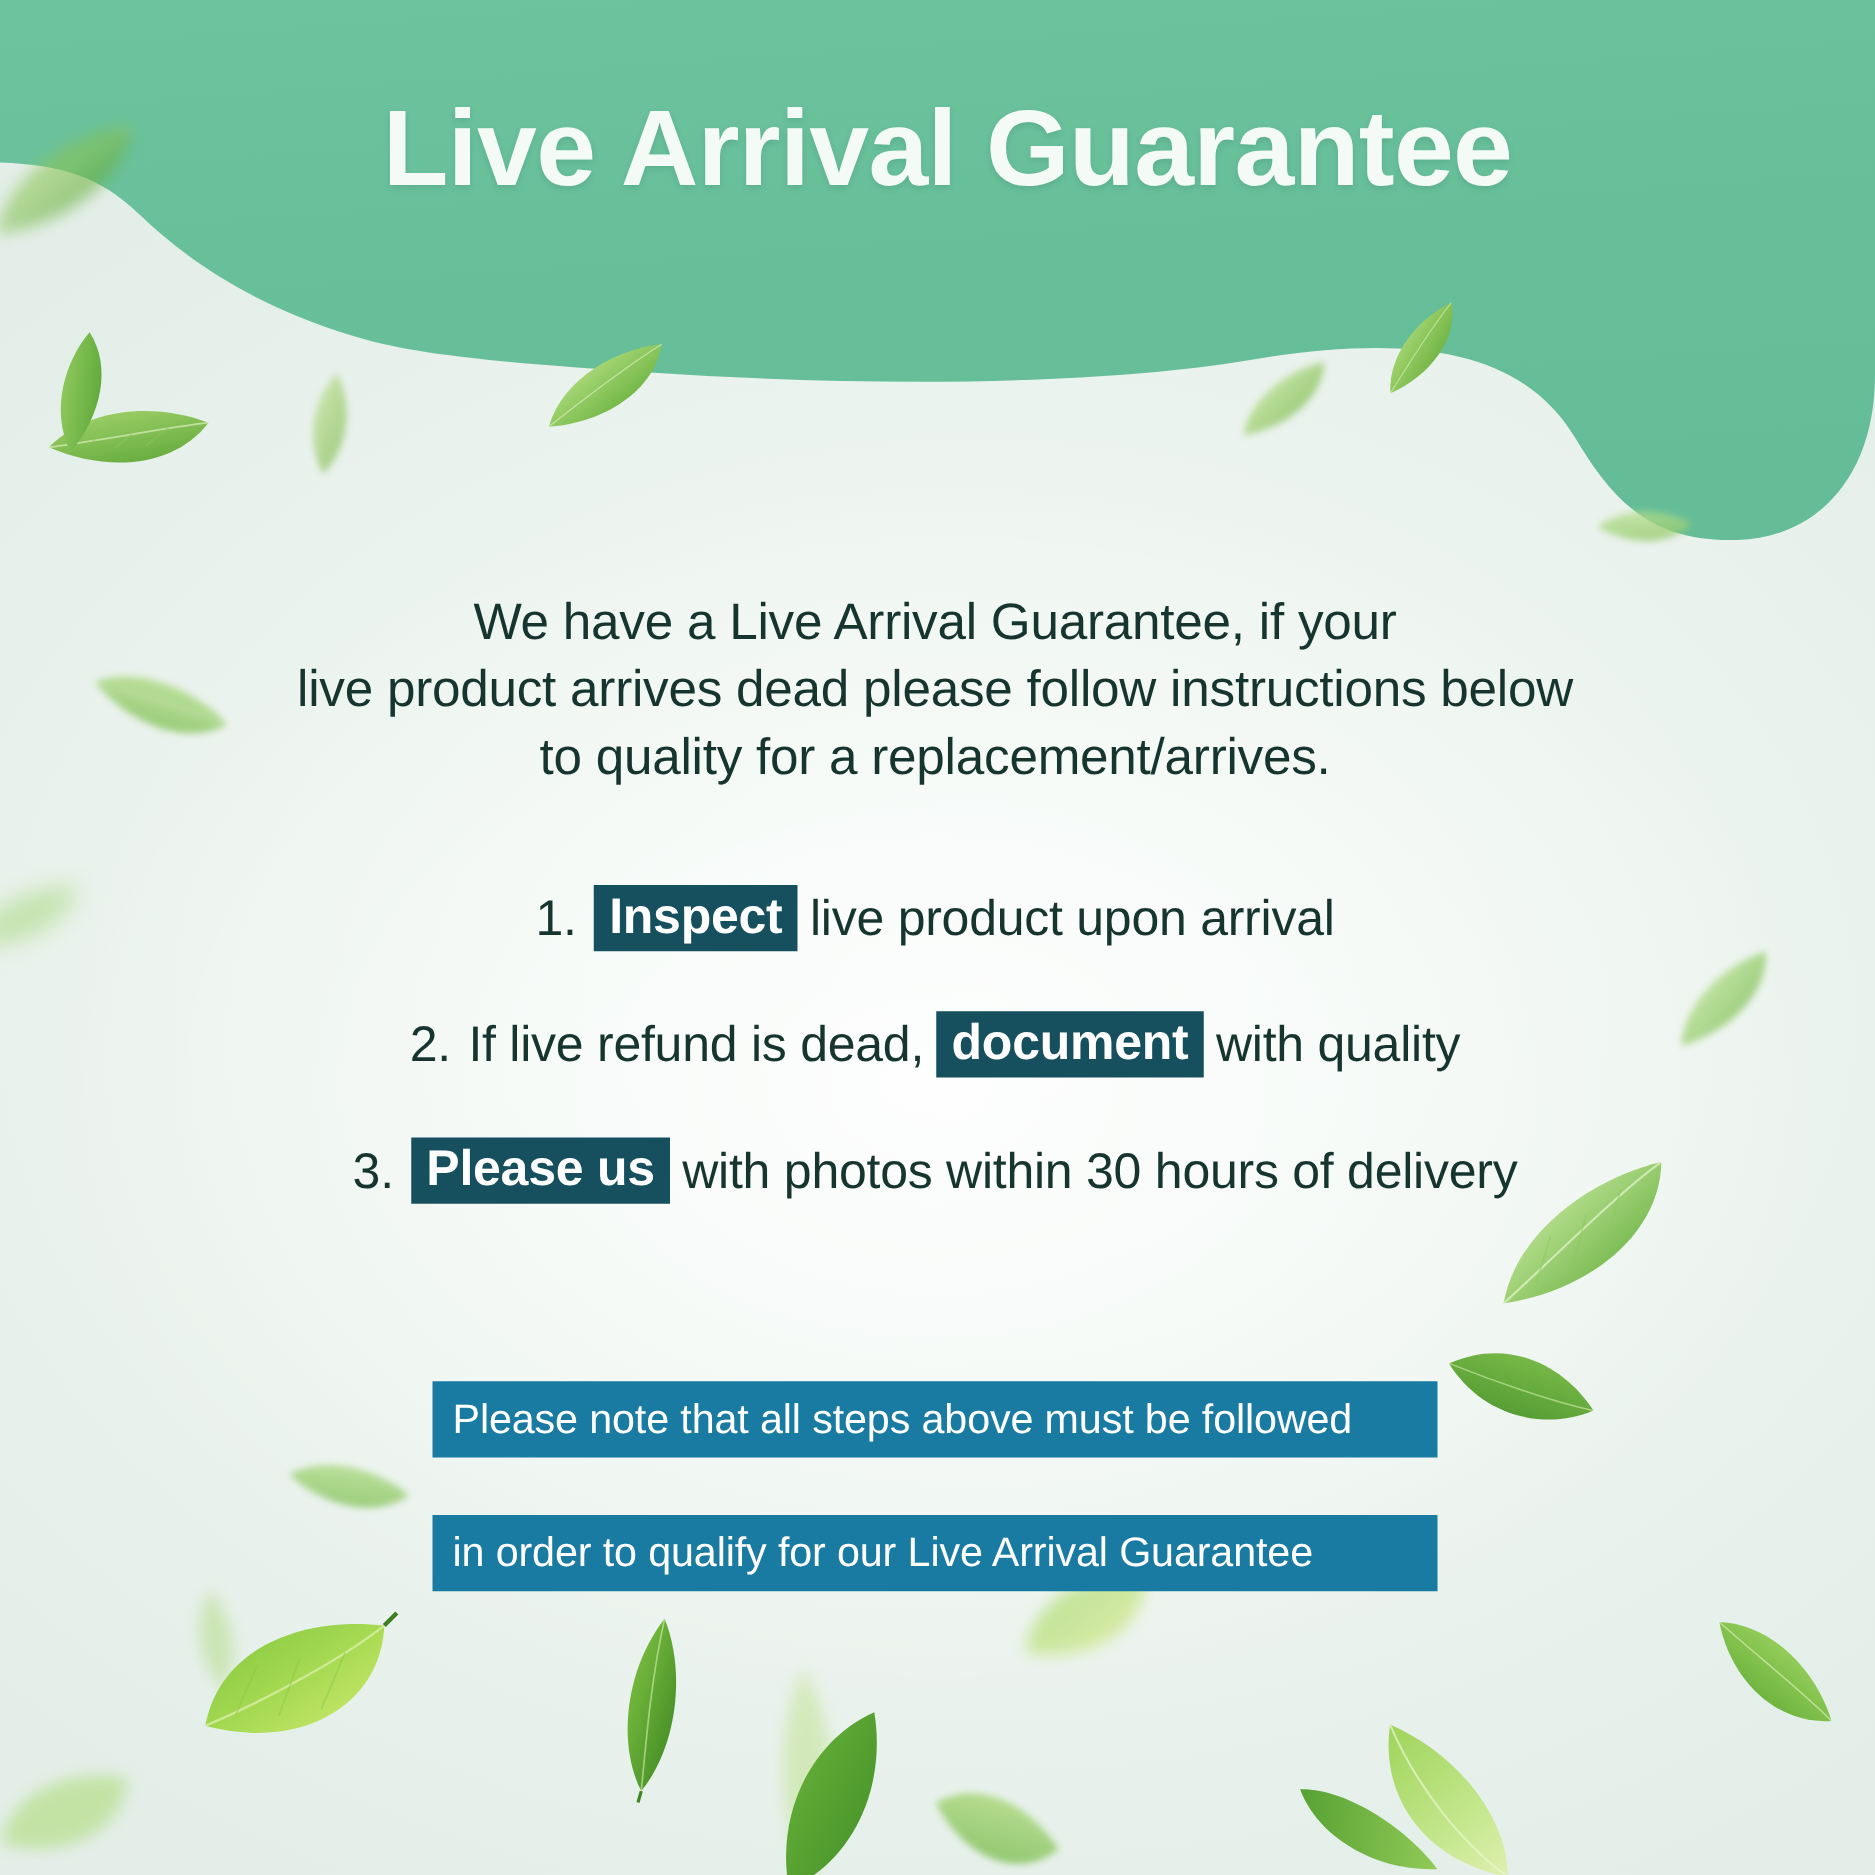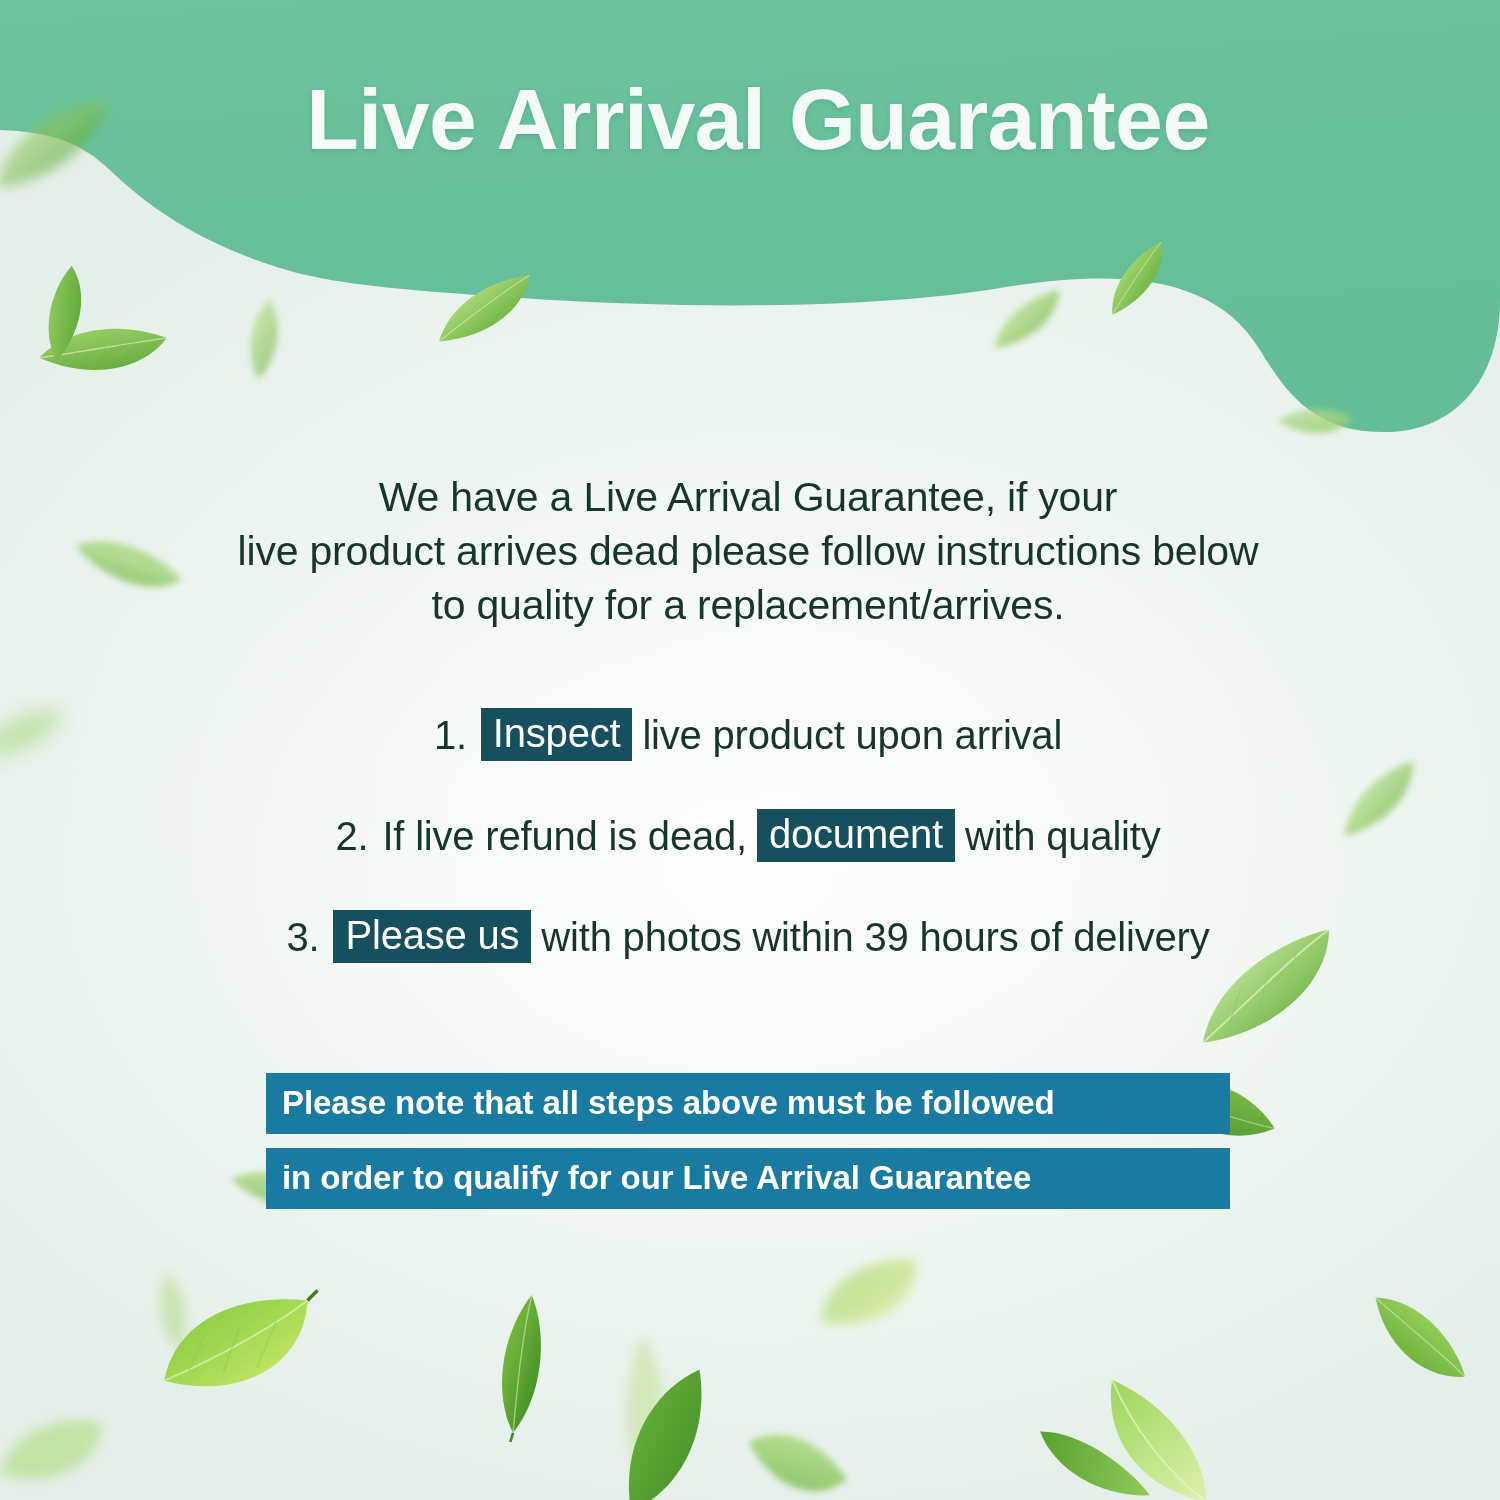--- a/index.html
+++ b/index.html
@@ -95,47 +95,48 @@
     display:flex;
     align-items:center;
     justify-content:center;
     gap:0;
   }
   .step .num { margin-right:14px; }
   .step .plain { }
   .step .hl {
     background:#16505e;
     color:#ffffff;
-    font-weight:normal;
+    font-weight:bold;
     padding:5px 12px 8px 12px;
     display:inline-block;
     line-height:1.0;
     margin:0 10px;
   }
   .step .hl.first { margin-left:0; }
 
   
   .note {
     margin-top:110px;
     display:flex;
     flex-direction:column;
     align-items:center;
     gap:14px;
   }
   .note-line {
     background:#1a7ba2;
     color:#ffffff;
     font-size:33px;
-    font-weight:bold;
+    font-weight:normal;
     letter-spacing:-0.1px;
-    width:964px;
+    width:804px;
     text-align:left;
     padding:13px 0 15px 16px;
     line-height:1.0;
     white-space:nowrap;
+    margin-top:32px;
   }
 
   
   .leaf {
     position:absolute;
     z-index:4;
     pointer-events:none;
   }
   .leaf svg { display:block; width:100%; height:100%; overflow:visible; }
   .leaf.blur1 { filter:blur(3px); opacity:.75; }
@@ -477,21 +478,21 @@
       <div class="step">
         <span class="num">2.</span>
         <span class="plain">If live refund is dead,</span>
         <span class="hl">document</span>
         <span class="plain">with quality</span>
       </div>
 
       <div class="step">
         <span class="num">3.</span>
         <span class="hl first">Please us</span>
-        <span class="plain">with photos within 39 hours of delivery</span>
+        <span class="plain">with photos within 30 hours of delivery</span>
       </div>
 
     </div>
 
     <div class="note">
       <div class="note-line">Please note that all steps above must be followed</div>
       <div class="note-line">in order to qualify for our Live Arrival Guarantee</div>
     </div>
 
   </div>

